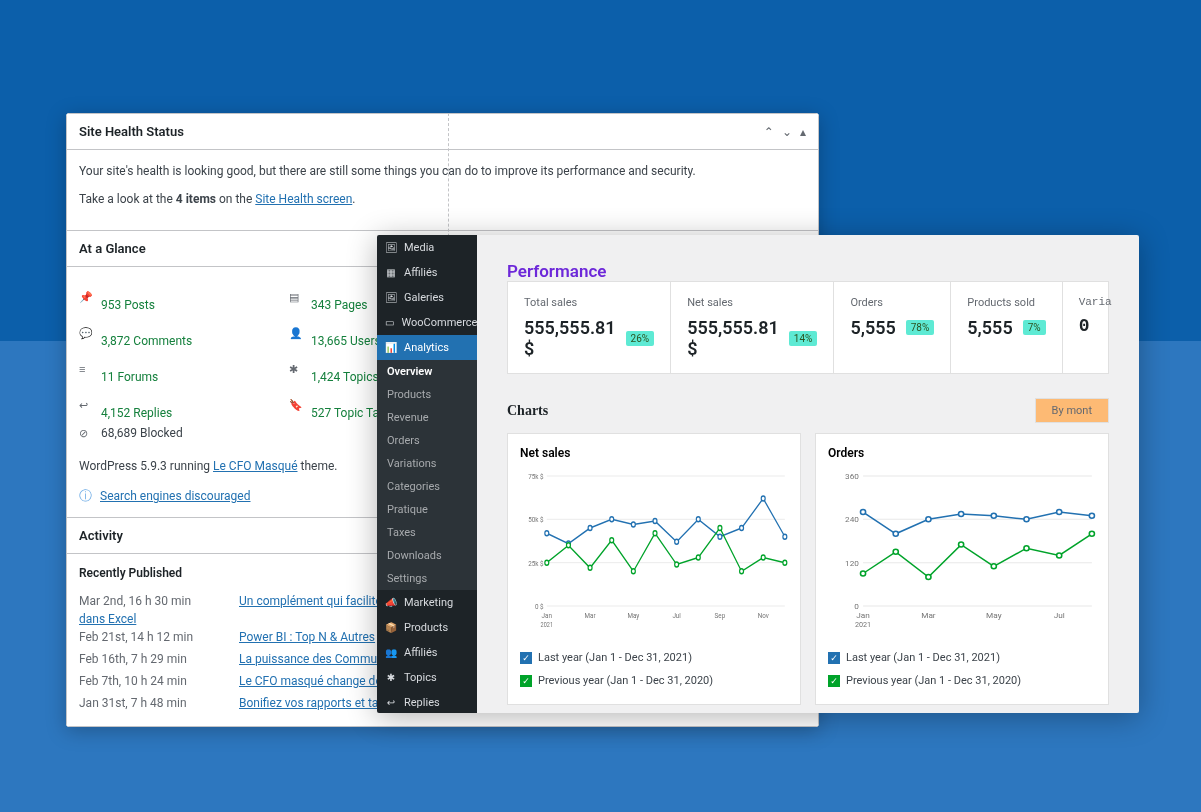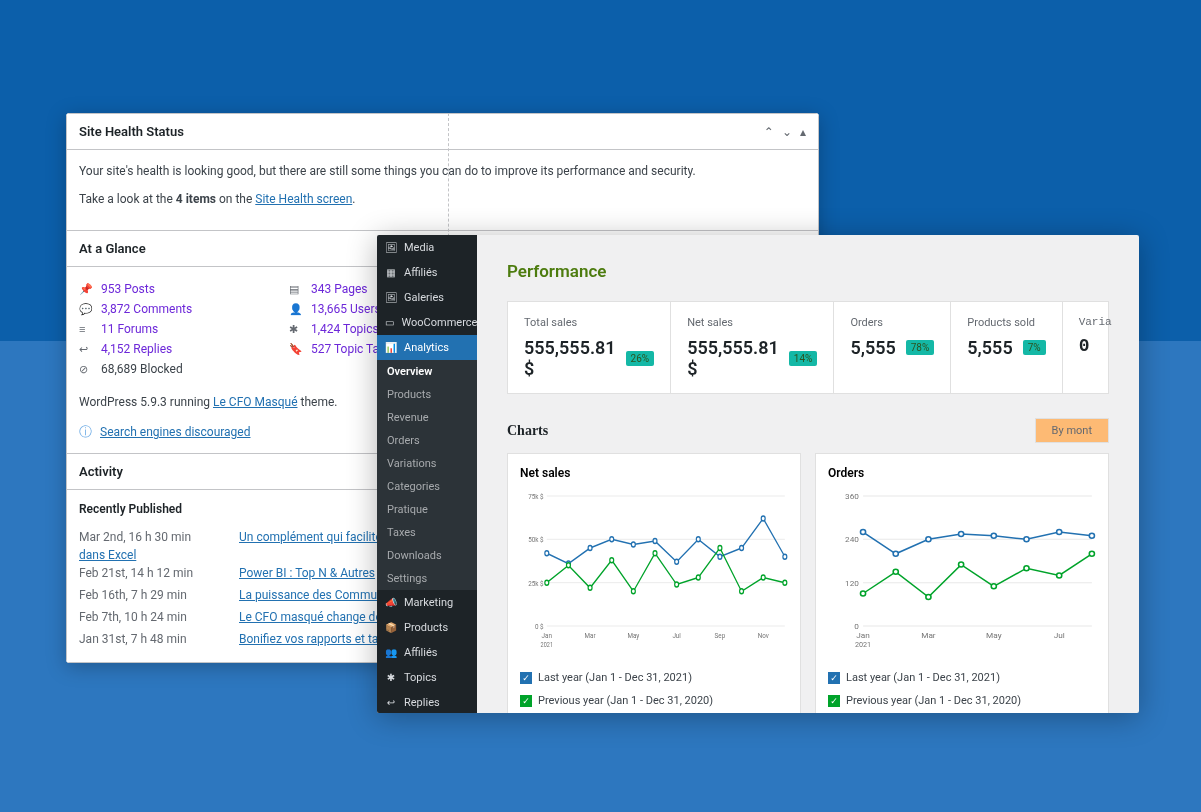--- a/index.html
+++ b/index.html
@@ -19,21 +19,21 @@
   .health-circle { width: 22px; height: 22px; border: 3px solid #00a32a; border-radius: 50%; margin: 0 auto 6px; border-top-color: #e0e0e0; transform: rotate(45deg); }
   .health-label { font-size: 12px; color: #1d2327; }
   .health-text p { font-size: 12px; color: #3c434a; line-height: 1.5; margin-bottom: 10px; }
   .health-text a { color: #2271b1; text-decoration: underline; }
 
   .glance { background: #fff; border: 1px solid #c3c4c7; border-top: none; }
   .glance-body { padding: 12px; font-size: 12px; }
   .glance-grid { display: flex; flex-wrap: wrap; gap: 6px 40px; }
   .glance-col { width: 170px; }
   .glance-item { display: flex; align-items: center; gap: 8px; padding: 3px 0; color: #2271b1; }
-  .glance-item a { color: #6d28d9; text-decoration: none; font-size: 12px; }
+  .glance-item a { color: #15803d; text-decoration: none; font-size: 12px; margin-top: 16px; }
   .glance-icon { color: #646970; width: 14px; display: inline-block; font-size: 11px; }
   .glance-footer { margin-top: 12px; font-size: 12px; color: #3c434a; display: flex; justify-content: space-between; align-items: center; }
   .glance-footer a { color: #2271b1; text-decoration: underline; }
   .update-btn { background: #f6f7f7; border: 1px solid #2271b1; color: #2271b1; font-size: 12px; padding: 3px 10px; border-radius: 3px; cursor: pointer; }
   .search-warn { margin-top: 10px; display: flex; align-items: center; gap: 8px; }
   .search-warn .info-icon { color: #72aee6; font-size: 13px; }
   .search-warn a { color: #2271b1; text-decoration: underline; font-size: 12px; }
 
   .activity-body { padding: 12px; font-size: 12px; }
   .activity-subhead { font-size: 12px; font-weight: 600; color: #1d2327; margin-bottom: 10px; }
@@ -48,29 +48,29 @@
   .woo-card { position: absolute; left: 377px; top: 235px; width: 762px; height: 478px; background: #f0f0f1; box-shadow: 0 4px 30px rgba(0,0,0,0.3); border-radius: 2px; overflow: hidden; }
   .woo-sidebar { position: absolute; left: 0; top: 0; width: 100px; height: 100%; background: #1d2327; color: #d7dade; }
   .sb-item { display: flex; align-items: center; gap: 7px; padding: 6px 8px; font-size: 11px; cursor: pointer; }
   .sb-item.active { background: #2271b1; color: #fff; position: relative; }
   .sb-item.active::after { content: ''; position: absolute; right: -7px; top: 50%; transform: translateY(-50%); border: 7px solid transparent; border-right-color: #f0f0f1; }
   .sb-icon { width: 12px; text-align: center; font-size: 10px; }
   .sb-sub { padding: 5px 8px 5px 10px; font-size: 11px; color: #a7aaad; cursor: pointer; background: #2c3338; }
   .sb-sub.active { color: #fff; font-weight: 600; }
 
   .woo-main { position: absolute; left: 100px; top: 0; right: 0; height: 100%; padding: 26px 30px; overflow: hidden; }
-  .woo-main h2 { font-size: 17px; font-weight: 600; color: #4d7c0f; margin-bottom: 20px; }
+  .woo-main h2 { font-size: 17px; font-weight: 600; color: #6d28d9; }
 
   .kpis { display: flex; gap: 0; background: #fff; border: 1px solid #e0e0e0; margin-bottom: 24px; }
   .kpi { flex: 1; padding: 14px 16px; border-right: 1px solid #e0e0e0; position: relative; }
   .kpi:last-child { border-right: none; font-family: Liberation Mono, monospace; }
   .kpi-label { font-size: 11px; color: #646970; margin-bottom: 8px; }
   .kpi-value { display: flex; align-items: center; gap: 10px; }
   .kpi-num { font-size: 18px; font-weight: 600; color: #1d2327; }
-  .kpi-delta { font-size: 10px; background: #14b8a6; color: #2c531f; padding: 2px 5px; border-radius: 2px; }
+  .kpi-delta { font-size: 10px; background: #5eead4; color: #2c531f; padding: 2px 5px; border-radius: 2px; }
 
   .charts-head { display: flex; justify-content: space-between; align-items: center; margin-bottom: 10px; }
   .charts-head h3 { font-size: 14px; font-weight: 600; color: #1d2327; font-family: Liberation Serif, serif; }
   .charts-head .selector { font-size: 11px; color: #646970; background: #fdba74; border: 1px solid #e0e0e0; padding: 5px 16px; }
 
   .chart-row { display: flex; gap: 14px; }
   .chart-card { flex: 1; background: #fff; border: 1px solid #e0e0e0; padding: 12px; }
   .chart-title { font-size: 12px; font-weight: 600; margin-bottom: 10px; }
   .chart-svg { width: 100%; height: 160px; }
   .chart-legend { margin-top: 12px; }

